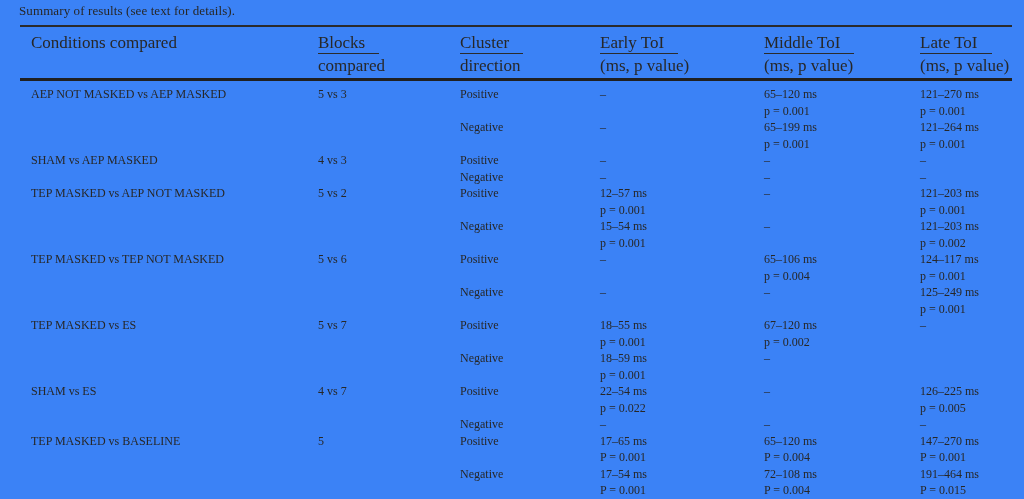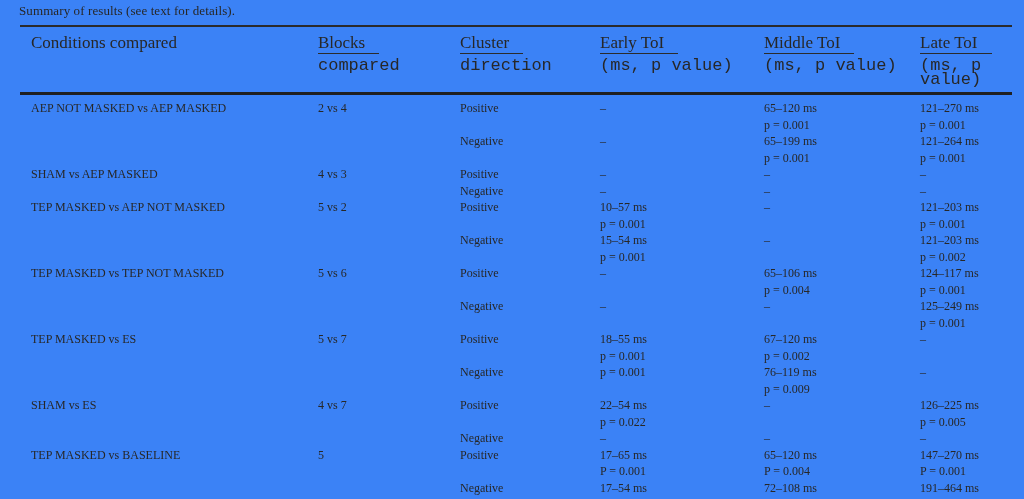--- a/index.html
+++ b/index.html
@@ -34,21 +34,21 @@
     grid-template-columns: 287px 142px 140px 164px 156px 1fr;
   }
   .hcell { font-size: 17px; }
   .htop {
     display: inline-block;
     border-bottom: 1.5px solid #2b2b2b;
     padding: 0 14px 3px 0;
     line-height: 14px;
   }
   .htop.no-rule { border-bottom: none; }
-  .hbot { display: block; padding-top: 5px; line-height: 14px; font-family: Liberation Mono, monospace; }
+  .hbot { display: block; padding-top: 5px; line-height: 14px; }
   .tbody {
     box-sizing: border-box;
     border-bottom: 2.5px solid #202020;
     padding: 5px 0 9px 11px;
   }
   .subrow {
     display: grid;
     grid-template-columns: 287px 142px 140px 164px 156px 1fr;
   }
   .cell { font-size: 12px; }
@@ -88,21 +88,21 @@
         <span class="hbot">(ms, p value)</span>
       </div>
     </div>
 
     <div class="tbody">
         <div class="subrow">
           <div class="cell">
             <div class="ln">AEP NOT MASKED vs AEP MASKED</div>
           </div>
           <div class="cell">
-            <div class="ln">2 vs 4</div>
+            <div class="ln">5 vs 3</div>
           </div>
           <div class="cell">
             <div class="ln">Positive</div>
           </div>
           <div class="cell">
             <div class="ln">–</div>
           </div>
           <div class="cell">
             <div class="ln">65–120 ms</div>
             <div class="ln">p = 0.001</div>
@@ -170,21 +170,21 @@
           <div class="cell">
             <div class="ln">TEP MASKED vs AEP NOT MASKED</div>
           </div>
           <div class="cell">
             <div class="ln">5 vs 2</div>
           </div>
           <div class="cell">
             <div class="ln">Positive</div>
           </div>
           <div class="cell">
-            <div class="ln">10–57 ms</div>
+            <div class="ln">12–57 ms</div>
             <div class="ln">p = 0.001</div>
           </div>
           <div class="cell">
             <div class="ln">–</div>
           </div>
           <div class="cell">
             <div class="ln">121–203 ms</div>
             <div class="ln">p = 0.001</div>
           </div>
         </div>
@@ -267,25 +267,22 @@
             <div class="ln">–</div>
           </div>
         </div>
         <div class="subrow">
           <div class="cell"></div>
           <div class="cell"></div>
           <div class="cell">
             <div class="ln">Negative</div>
           </div>
           <div class="cell">
-            <div class="ln">p = 0.001</div>
-          </div>
-          <div class="cell">
-            <div class="ln">76–119 ms</div>
-            <div class="ln">p = 0.009</div>
+            <div class="ln">18–59 ms</div>
+            <div class="ln">p = 0.001</div>
           </div>
           <div class="cell">
             <div class="ln">–</div>
           </div>
         </div>
         <div class="subrow">
           <div class="cell">
             <div class="ln">SHAM vs ES</div>
           </div>
           <div class="cell">

